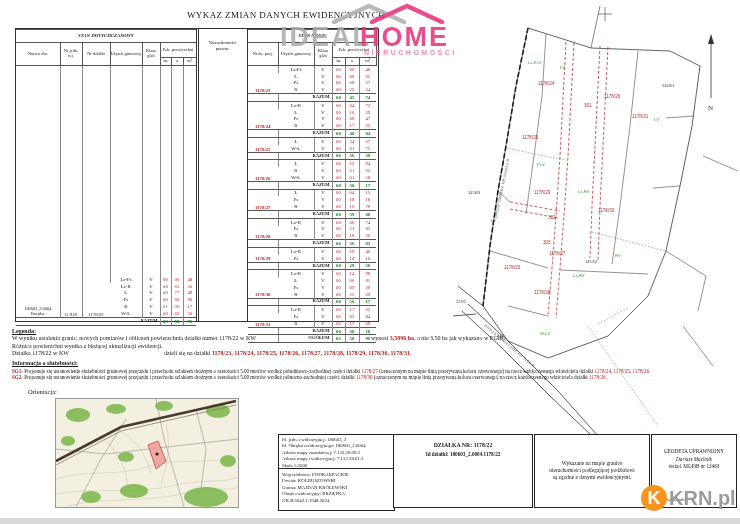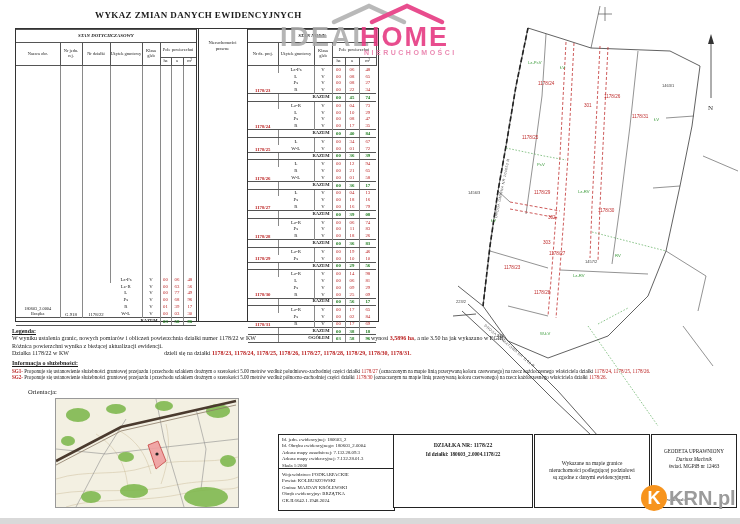--- a/index.html
+++ b/index.html
@@ -1,21 +1,21 @@
 <!DOCTYPE html>
 <html><head>
 <meta charset="utf-8">
 <style>
   html,body{margin:0;padding:0;}
   body{width:740px;height:524px;background:#ffffff;position:relative;overflow:hidden;
        font-family:"Liberation Serif", serif;color:#1a1a1a;}
   .abs{position:absolute;}
 
   
-  #page-title{left:95px;top:10px;width:290px;text-align:left;font-weight:bold;
+  #page-title{left:95px;top:10px;width:290px;text-align:right;font-weight:normal;
               font-size:9px;letter-spacing:.4px;}
 
   
   #logo{left:276px;top:1px;width:178px;height:56px;opacity:.88;z-index:6;pointer-events:none;}
 
   
   table{border-collapse:collapse;table-layout:fixed;}
   td,th{padding:0;margin:0;font-weight:normal;overflow:hidden;white-space:nowrap;}
   .tbl{font-size:4.8px;line-height:1.05;text-align:center;}
   .tbl td{border-left:1px solid #8a8a8a;height:6.8px;}

